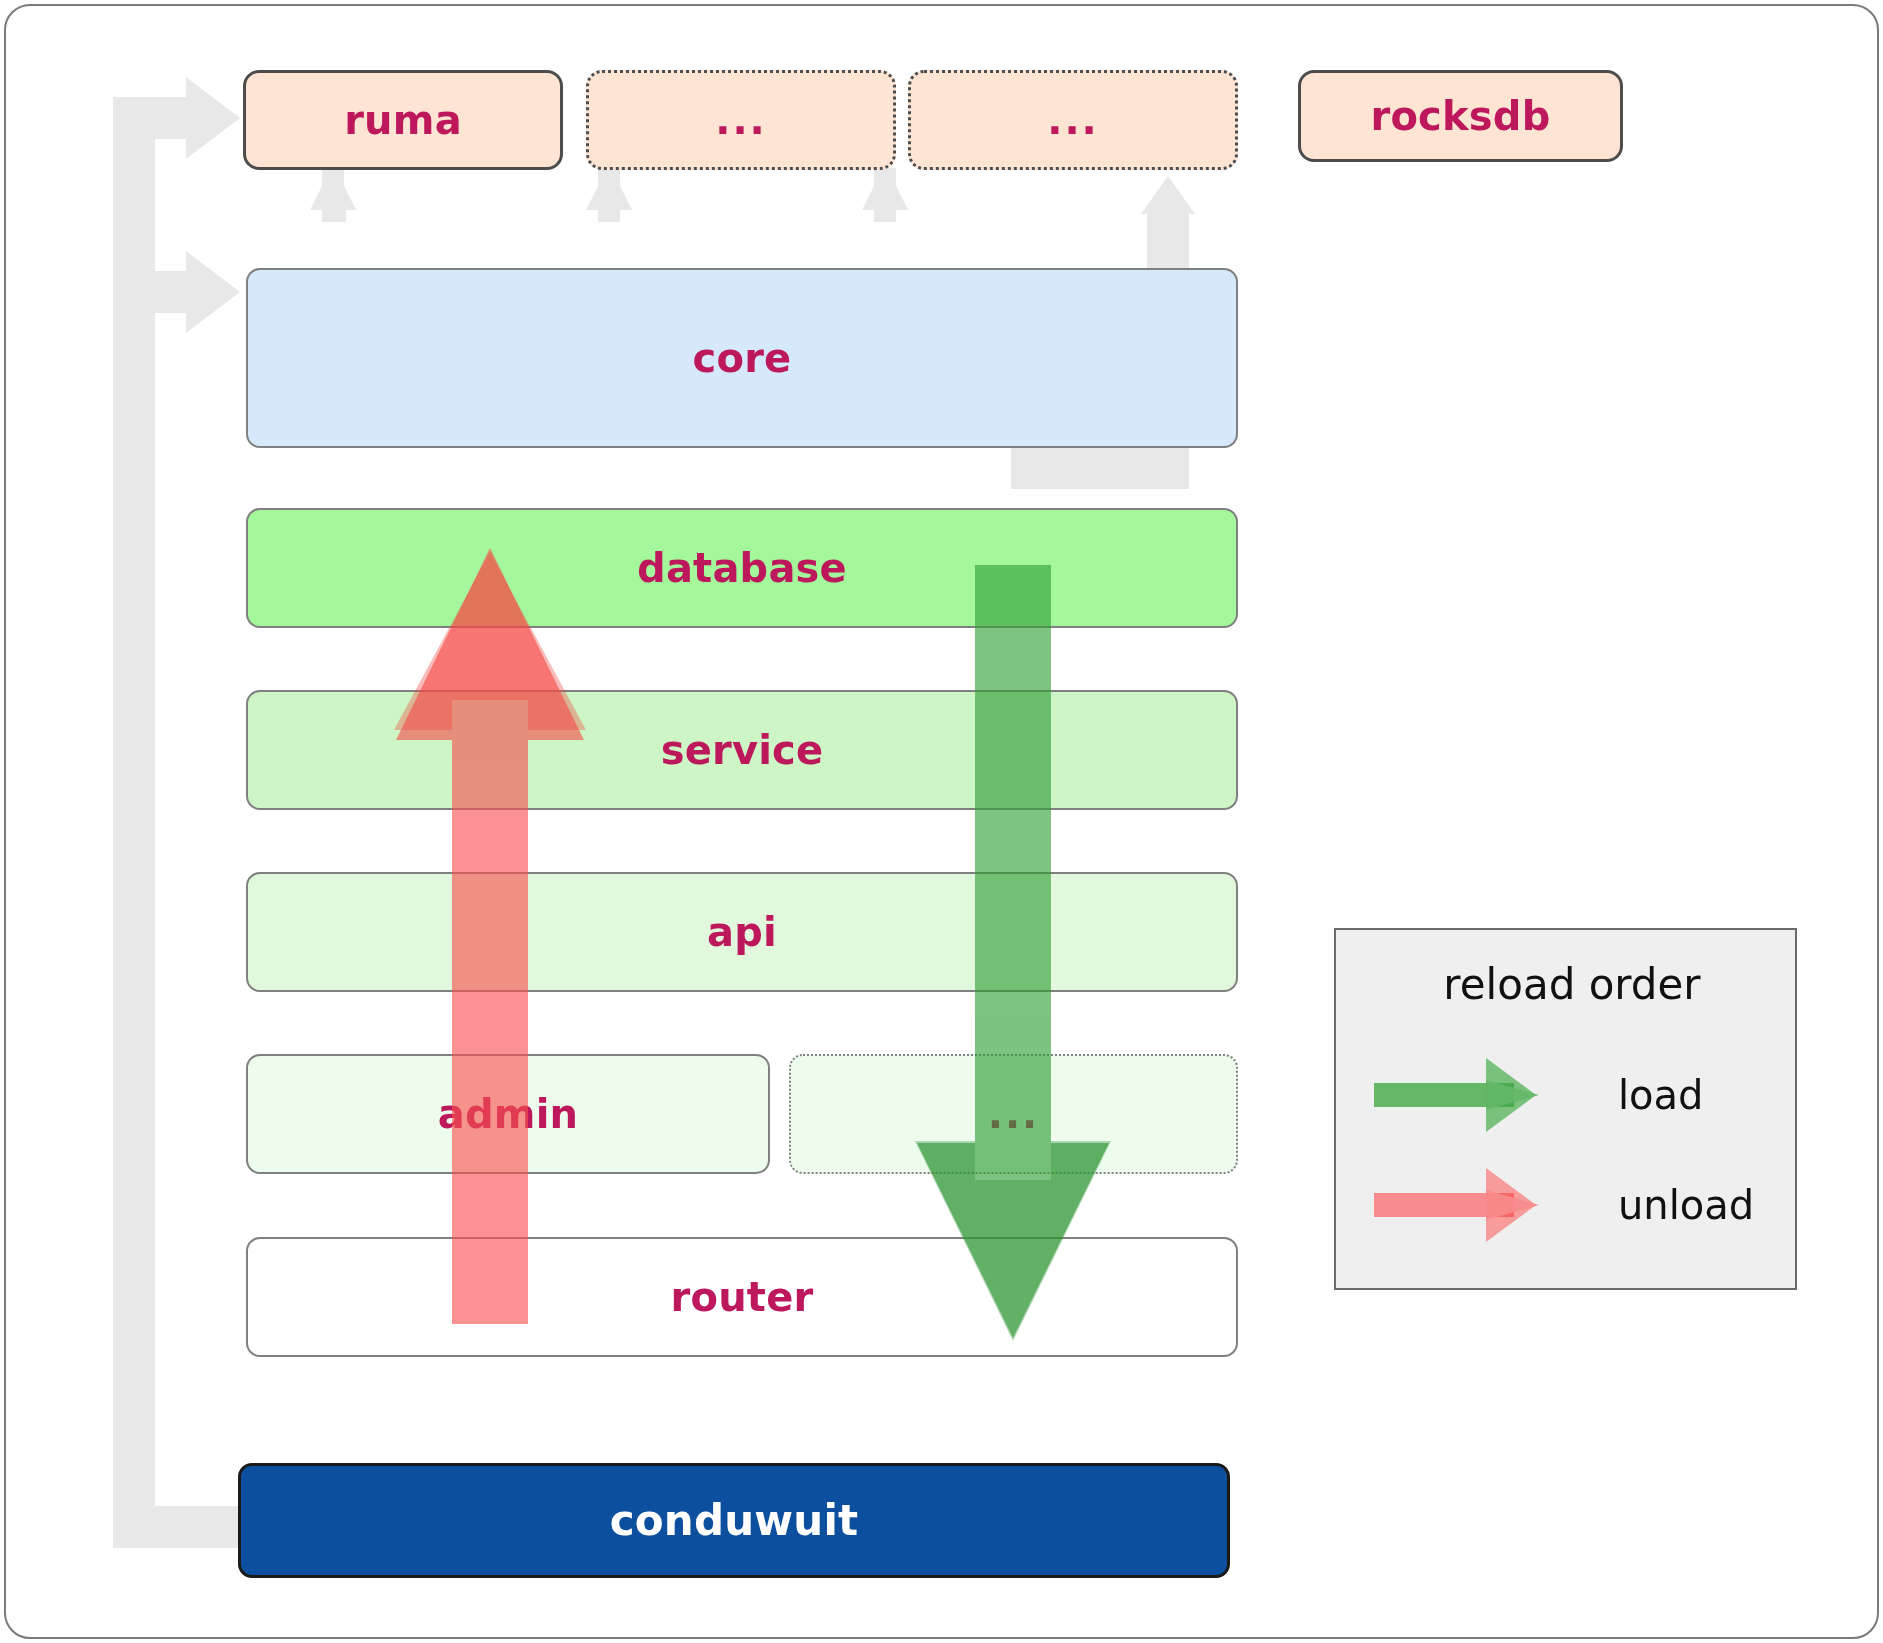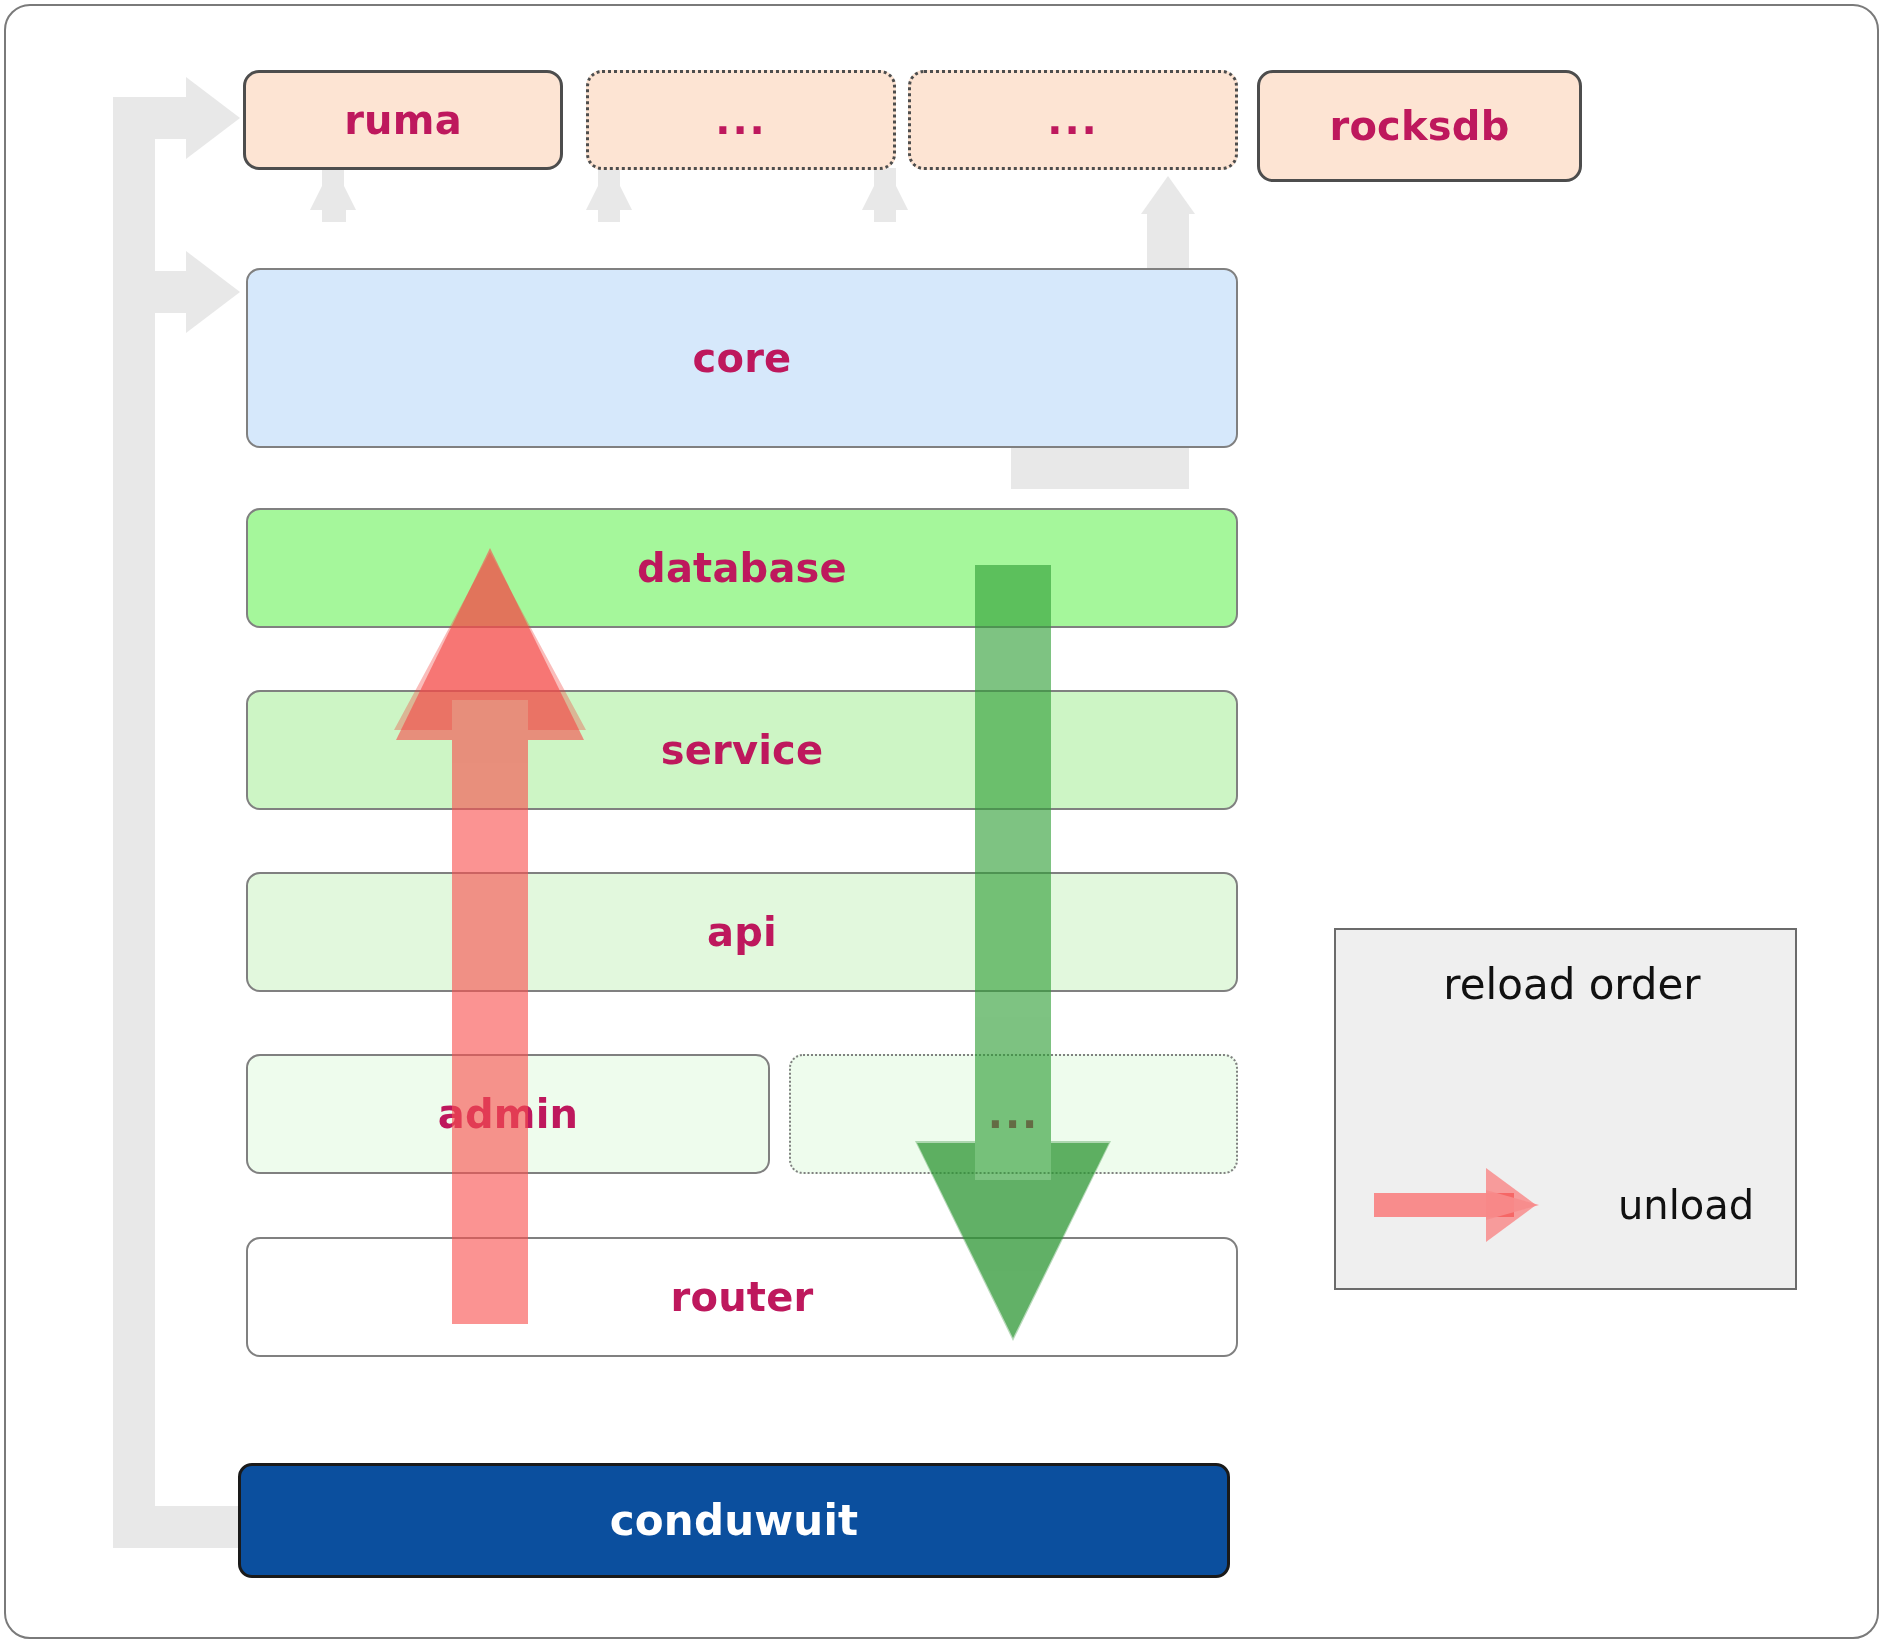--- a/index.html
+++ b/index.html
@@ -173,21 +173,21 @@
   </div>
 
   <div class="node dep dotted dots" style="left:586px; top:70px; width:310px; height:100px;">
     <span class="lbl">...</span>
   </div>
 
   <div class="node dep dotted dots" style="left:908px; top:70px; width:330px; height:100px;">
     <span class="lbl">...</span>
   </div>
 
-  <div class="node dep" style="left:1257px; top:70px; width:325px; height:112px;">
+  <div class="node dep" style="left:1298px; top:70px; width:325px; height:92px;">
     <span class="lbl">rocksdb</span>
   </div>
 
   <div class="node core" style="left:246px; top:268px; width:992px; height:180px;">
     <span class="lbl">core</span>
   </div>
 
   <div class="node database" style="left:246px; top:508px; width:992px; height:120px;">
     <span class="lbl">database</span>
   </div>
@@ -232,20 +232,31 @@
       <path fill="#2e9e35" d="M 1013 1338 L 917 1143 L 1109 1143 Z"></path>
     </g>
     <g opacity="0.55">
       <path fill="#2a8c31" opacity="0.6" d="M 1013 1341 L 915 1141 L 975 1141 L 975 1180 L 1051 1180 L 1051 1141 L 1111 1141 Z"></path>
     </g>
   </svg>
 
   <div id="legend">
     <div class="title">reload order</div>
 
+    <div class="legend-row" style="top:120px;">
+      <svg class="lsvg" viewBox="0 0 230 90">
+        <g opacity="0.85">
+          <path fill="#4caf50" d="M 10 33 L 150 33 L 150 57 L 10 57 Z"></path>
+          <path fill="#4caf50" opacity="0.85" d="M 172 45 L 122 8 L 122 82 Z"></path>
+          <path fill="#2e9e35" d="M 122 33 L 150 33 L 150 57 L 122 57 Z"></path>
+          <path fill="#4caf50" opacity="0.9" d="M 122 30 L 175 45 L 122 60 Z"></path>
+        </g>
+      </svg>
+      <span class="ltext">load</span>
+    </div>
 
     <div class="legend-row" style="top:230px;">
       <svg class="lsvg" viewBox="0 0 230 90">
         <g opacity="0.85">
           <path fill="#fa7b7b" d="M 10 33 L 150 33 L 150 57 L 10 57 Z"></path>
           <path fill="#fa7b7b" opacity="0.85" d="M 172 45 L 122 8 L 122 82 Z"></path>
           <path fill="#f8504f" d="M 122 33 L 150 33 L 150 57 L 122 57 Z"></path>
           <path fill="#fa7b7b" opacity="0.9" d="M 122 30 L 175 45 L 122 60 Z"></path>
         </g>
       </svg>

